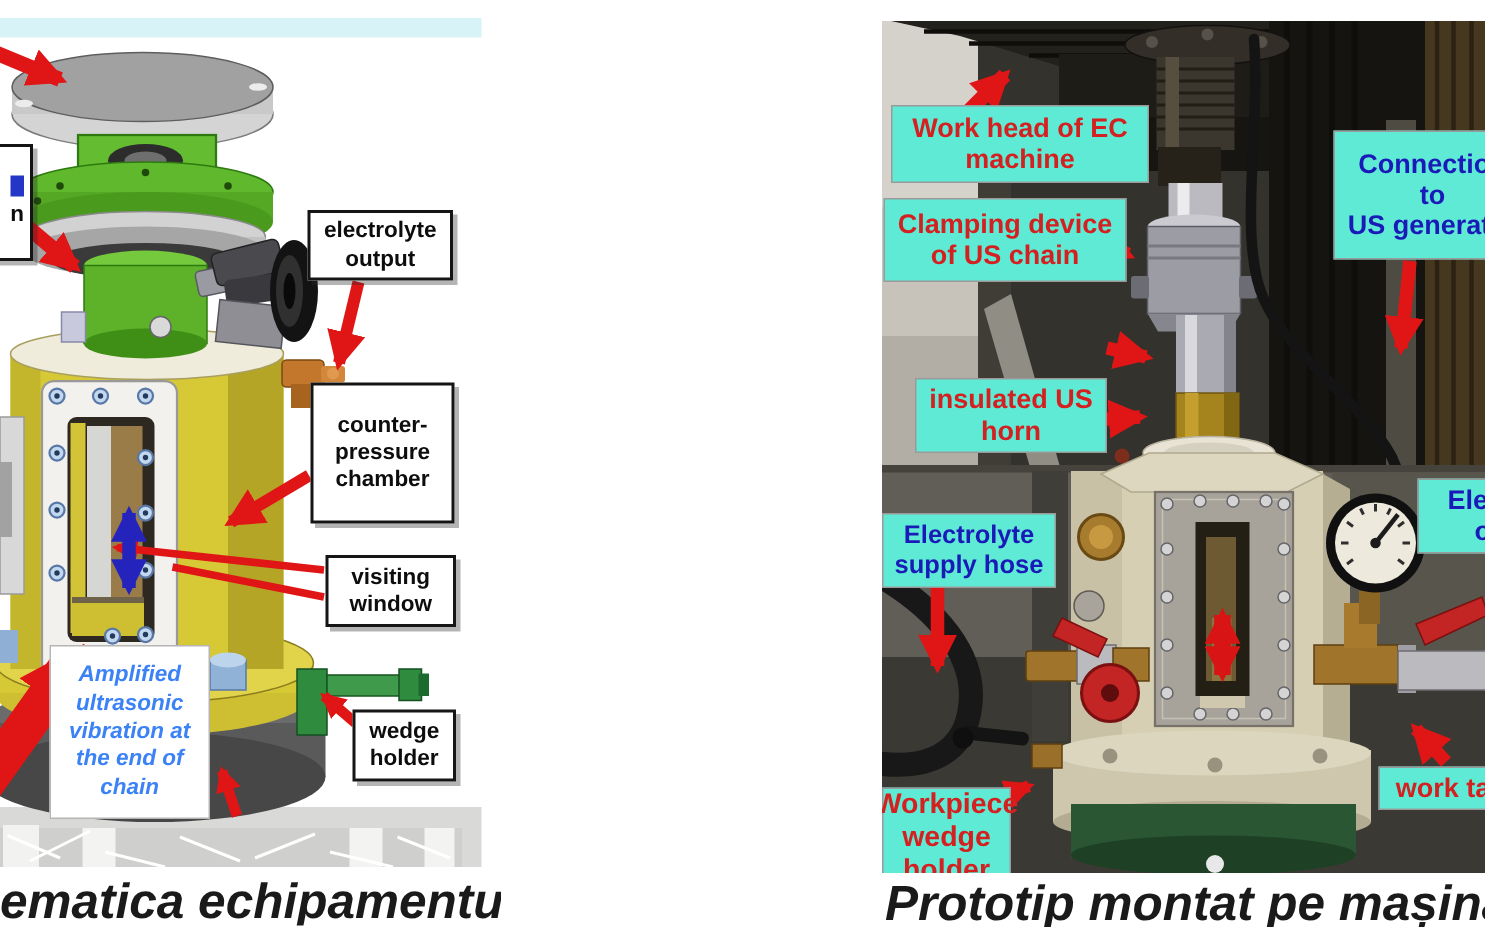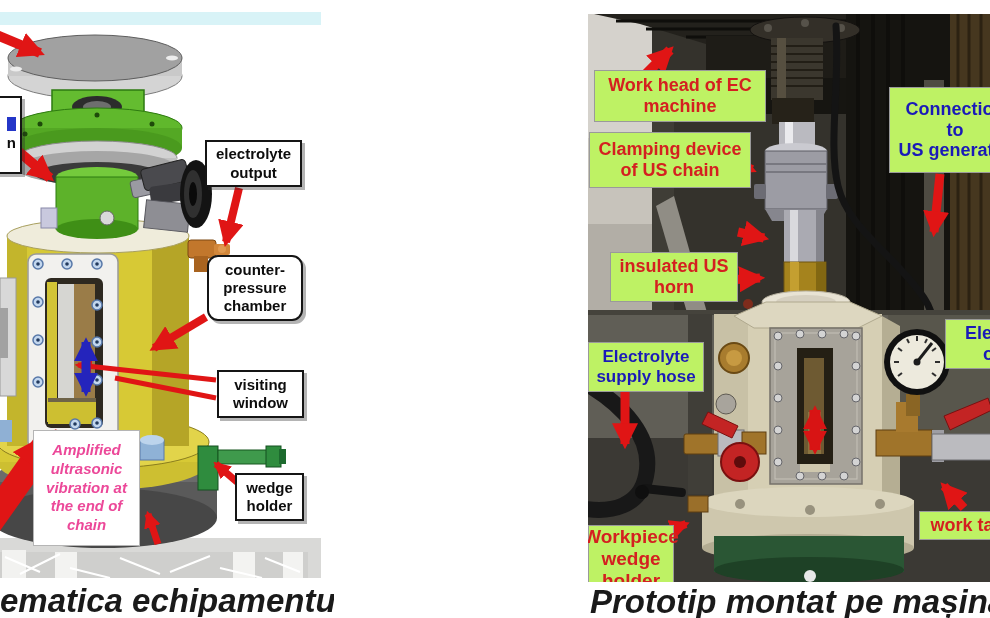--- a/index.html
+++ b/index.html
@@ -15,38 +15,38 @@
   .box{
     position:absolute;z-index:2;box-sizing:border-box;
     background:#fff;border:2px solid #151515;
     box-shadow:3px 3px 0 rgba(40,40,40,.35);
     color:#0d0d0d;font-weight:700;font-size:15px;line-height:1.22;
     text-align:center;white-space:pre-line;
     display:flex;flex-direction:column;justify-content:center;align-items:center;
     padding:1px 2px;
   }
   .box-electrolyte{left:205px;top:128px;width:97px;height:47px;}
-  .box-counter{left:207px;top:243px;width:96px;height:66px;border-radius:11px;}
+  .box-counter{left:207px;top:243px;width:96px;height:94px;}
   .box-visiting{left:217px;top:358px;width:87px;height:48px;}
   .box-wedge{left:235px;top:461px;width:69px;height:48px;}
   .box-bottom{left:118px;top:521px;width:129px;height:28px;}
   .box-partial{left:-38px;top:84px;width:60px;height:78px;align-items:flex-end;padding-right:4px;gap:3px;}
   .bluefrag{display:block;width:9px;height:14px;background:#2436c8;}
   .red-note{
     position:absolute;z-index:2;box-sizing:border-box;
     left:33px;top:418px;width:107px;height:116px;
     background:#fff;border:1px solid #b5b5b5;
-    color:#ec4899;font-weight:700;font-style:italic;font-size:15px;line-height:1.25;
+    color:#3b82f6;font-weight:700;font-style:italic;font-size:15px;line-height:1.25;
     text-align:center;white-space:pre-line;
     display:flex;flex-direction:column;justify-content:center;align-items:center;
   }
   
   .plabel{
     position:absolute;z-index:2;box-sizing:border-box;
-    background:#bef264;border:1px solid #9a9a9a;
+    background:#5eead4;border:1px solid #9a9a9a;
     font-weight:700;font-size:18px;line-height:1.15;text-align:center;white-space:pre-line;
     display:flex;flex-direction:column;justify-content:center;align-items:center;
     padding:1px 4px;
   }
   .t-red{color:#d42020;}
   .t-blue{color:#1a1ab8;}
   .p-workhead{left:6px;top:56px;width:172px;height:52px;}
   .p-clamping{left:1px;top:118px;width:162px;height:56px;}
   .p-uschain{left:27px;top:203px;width:128px;height:30px;}
   .p-insulated{left:22px;top:238px;width:128px;height:50px;}

